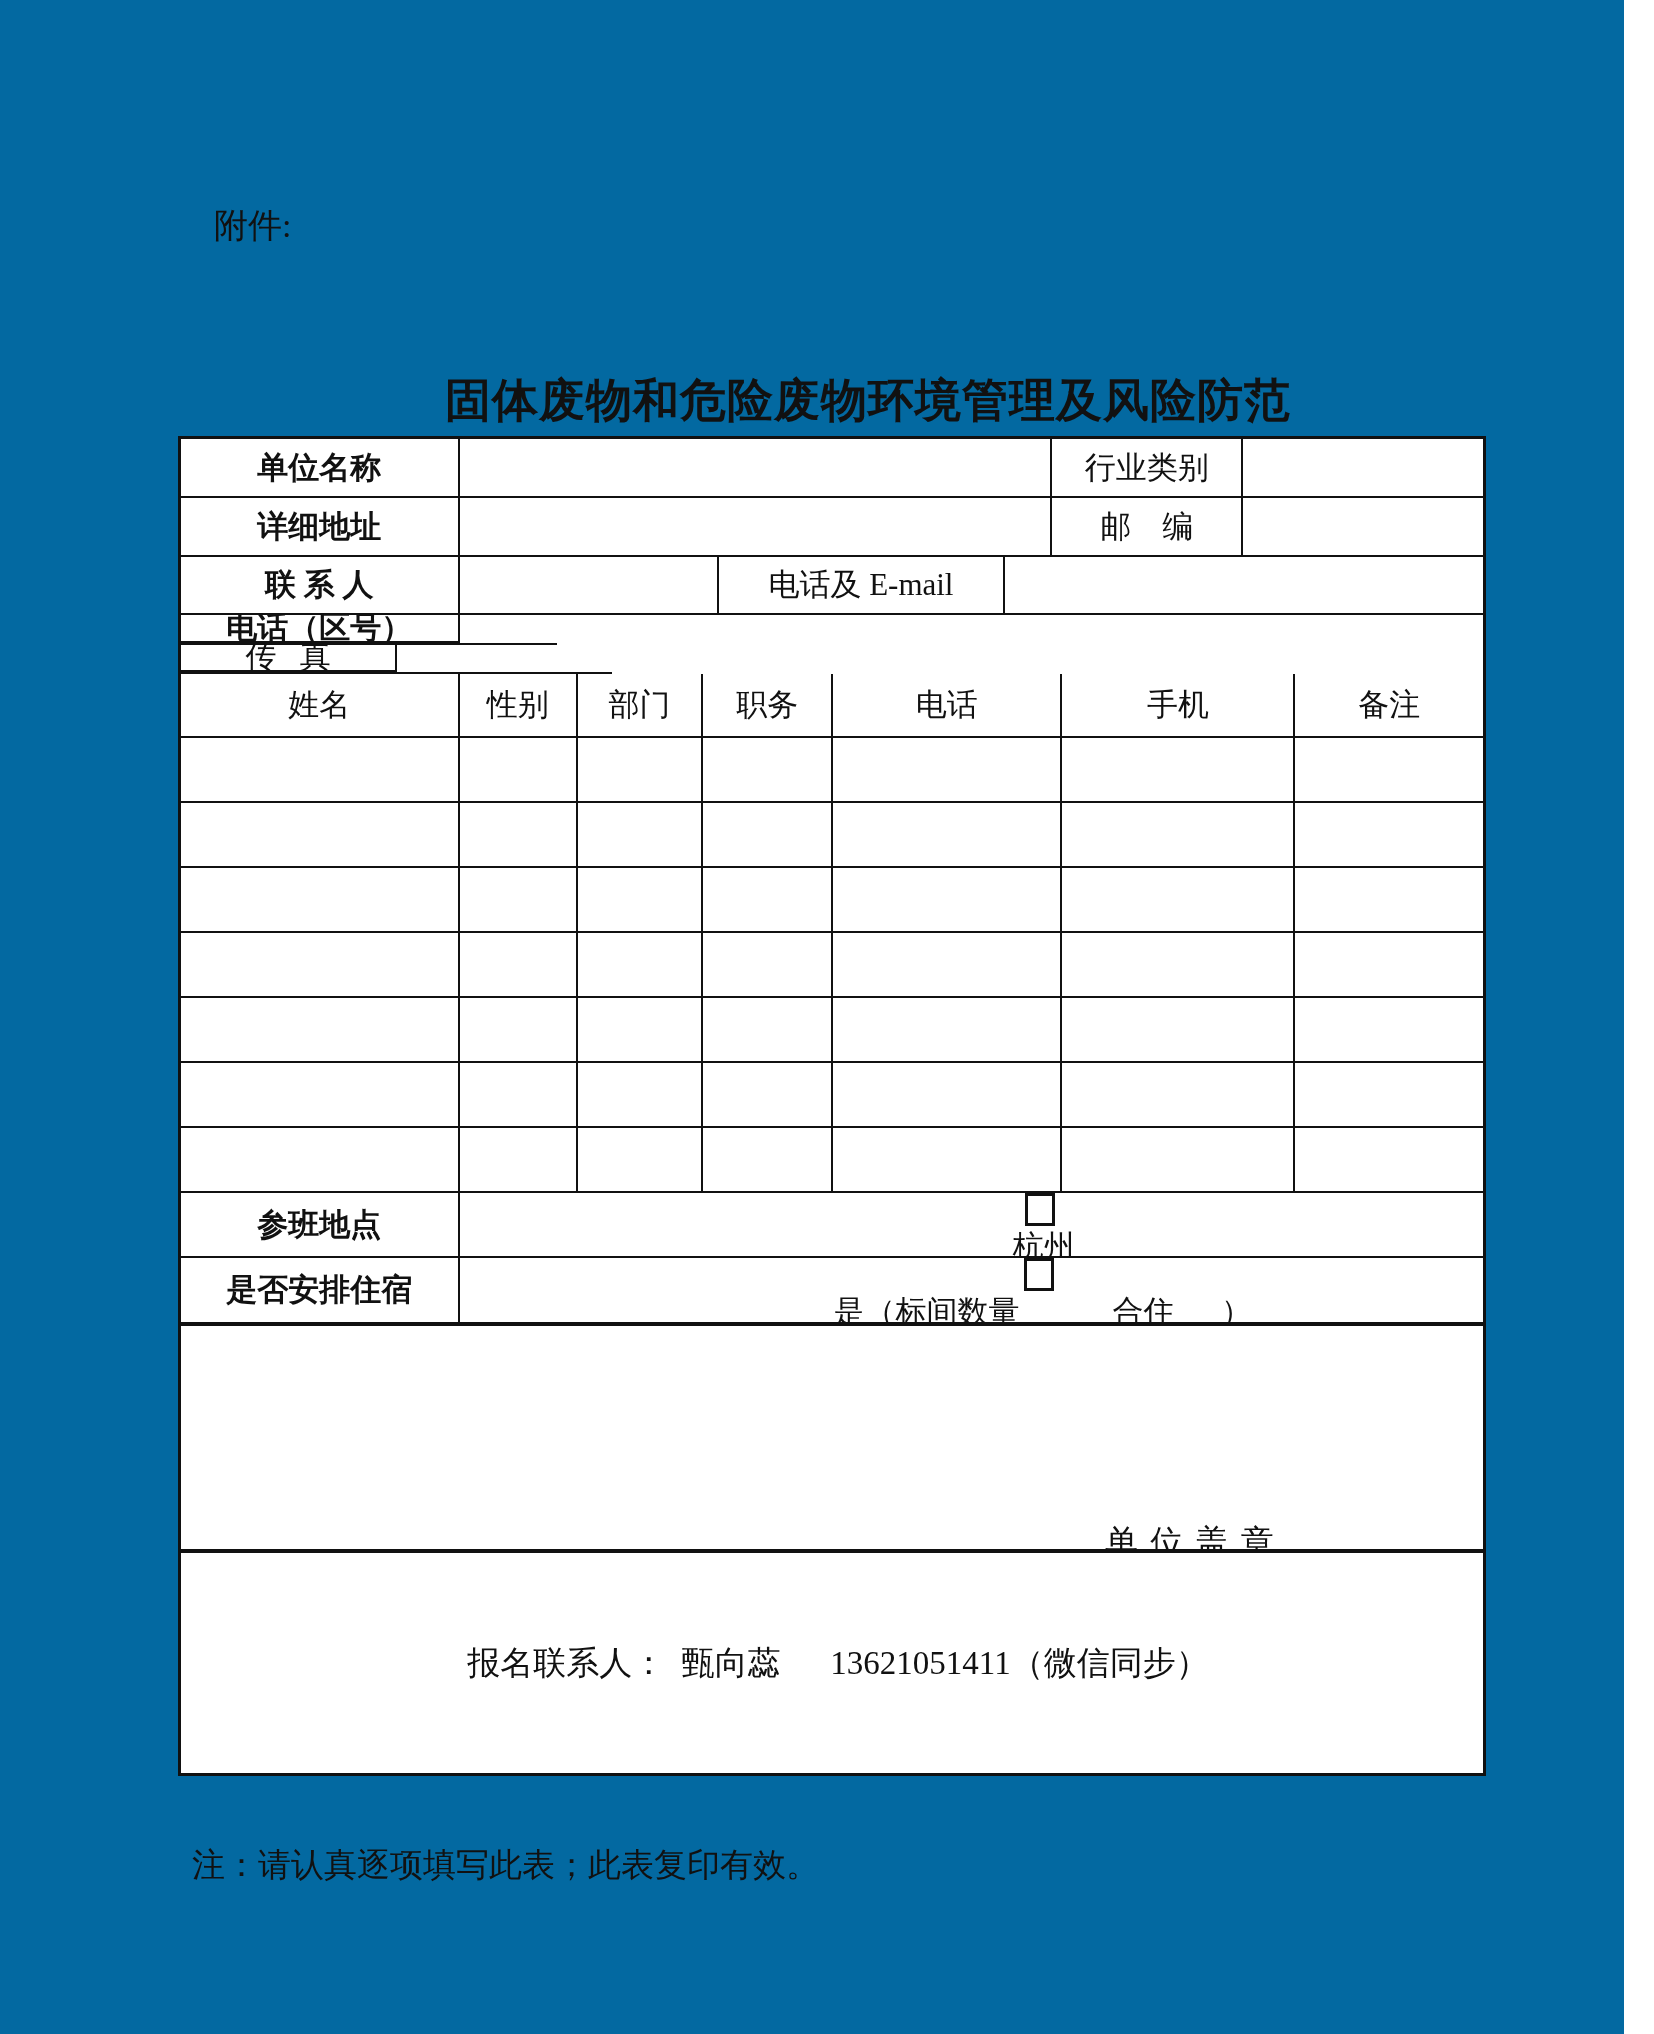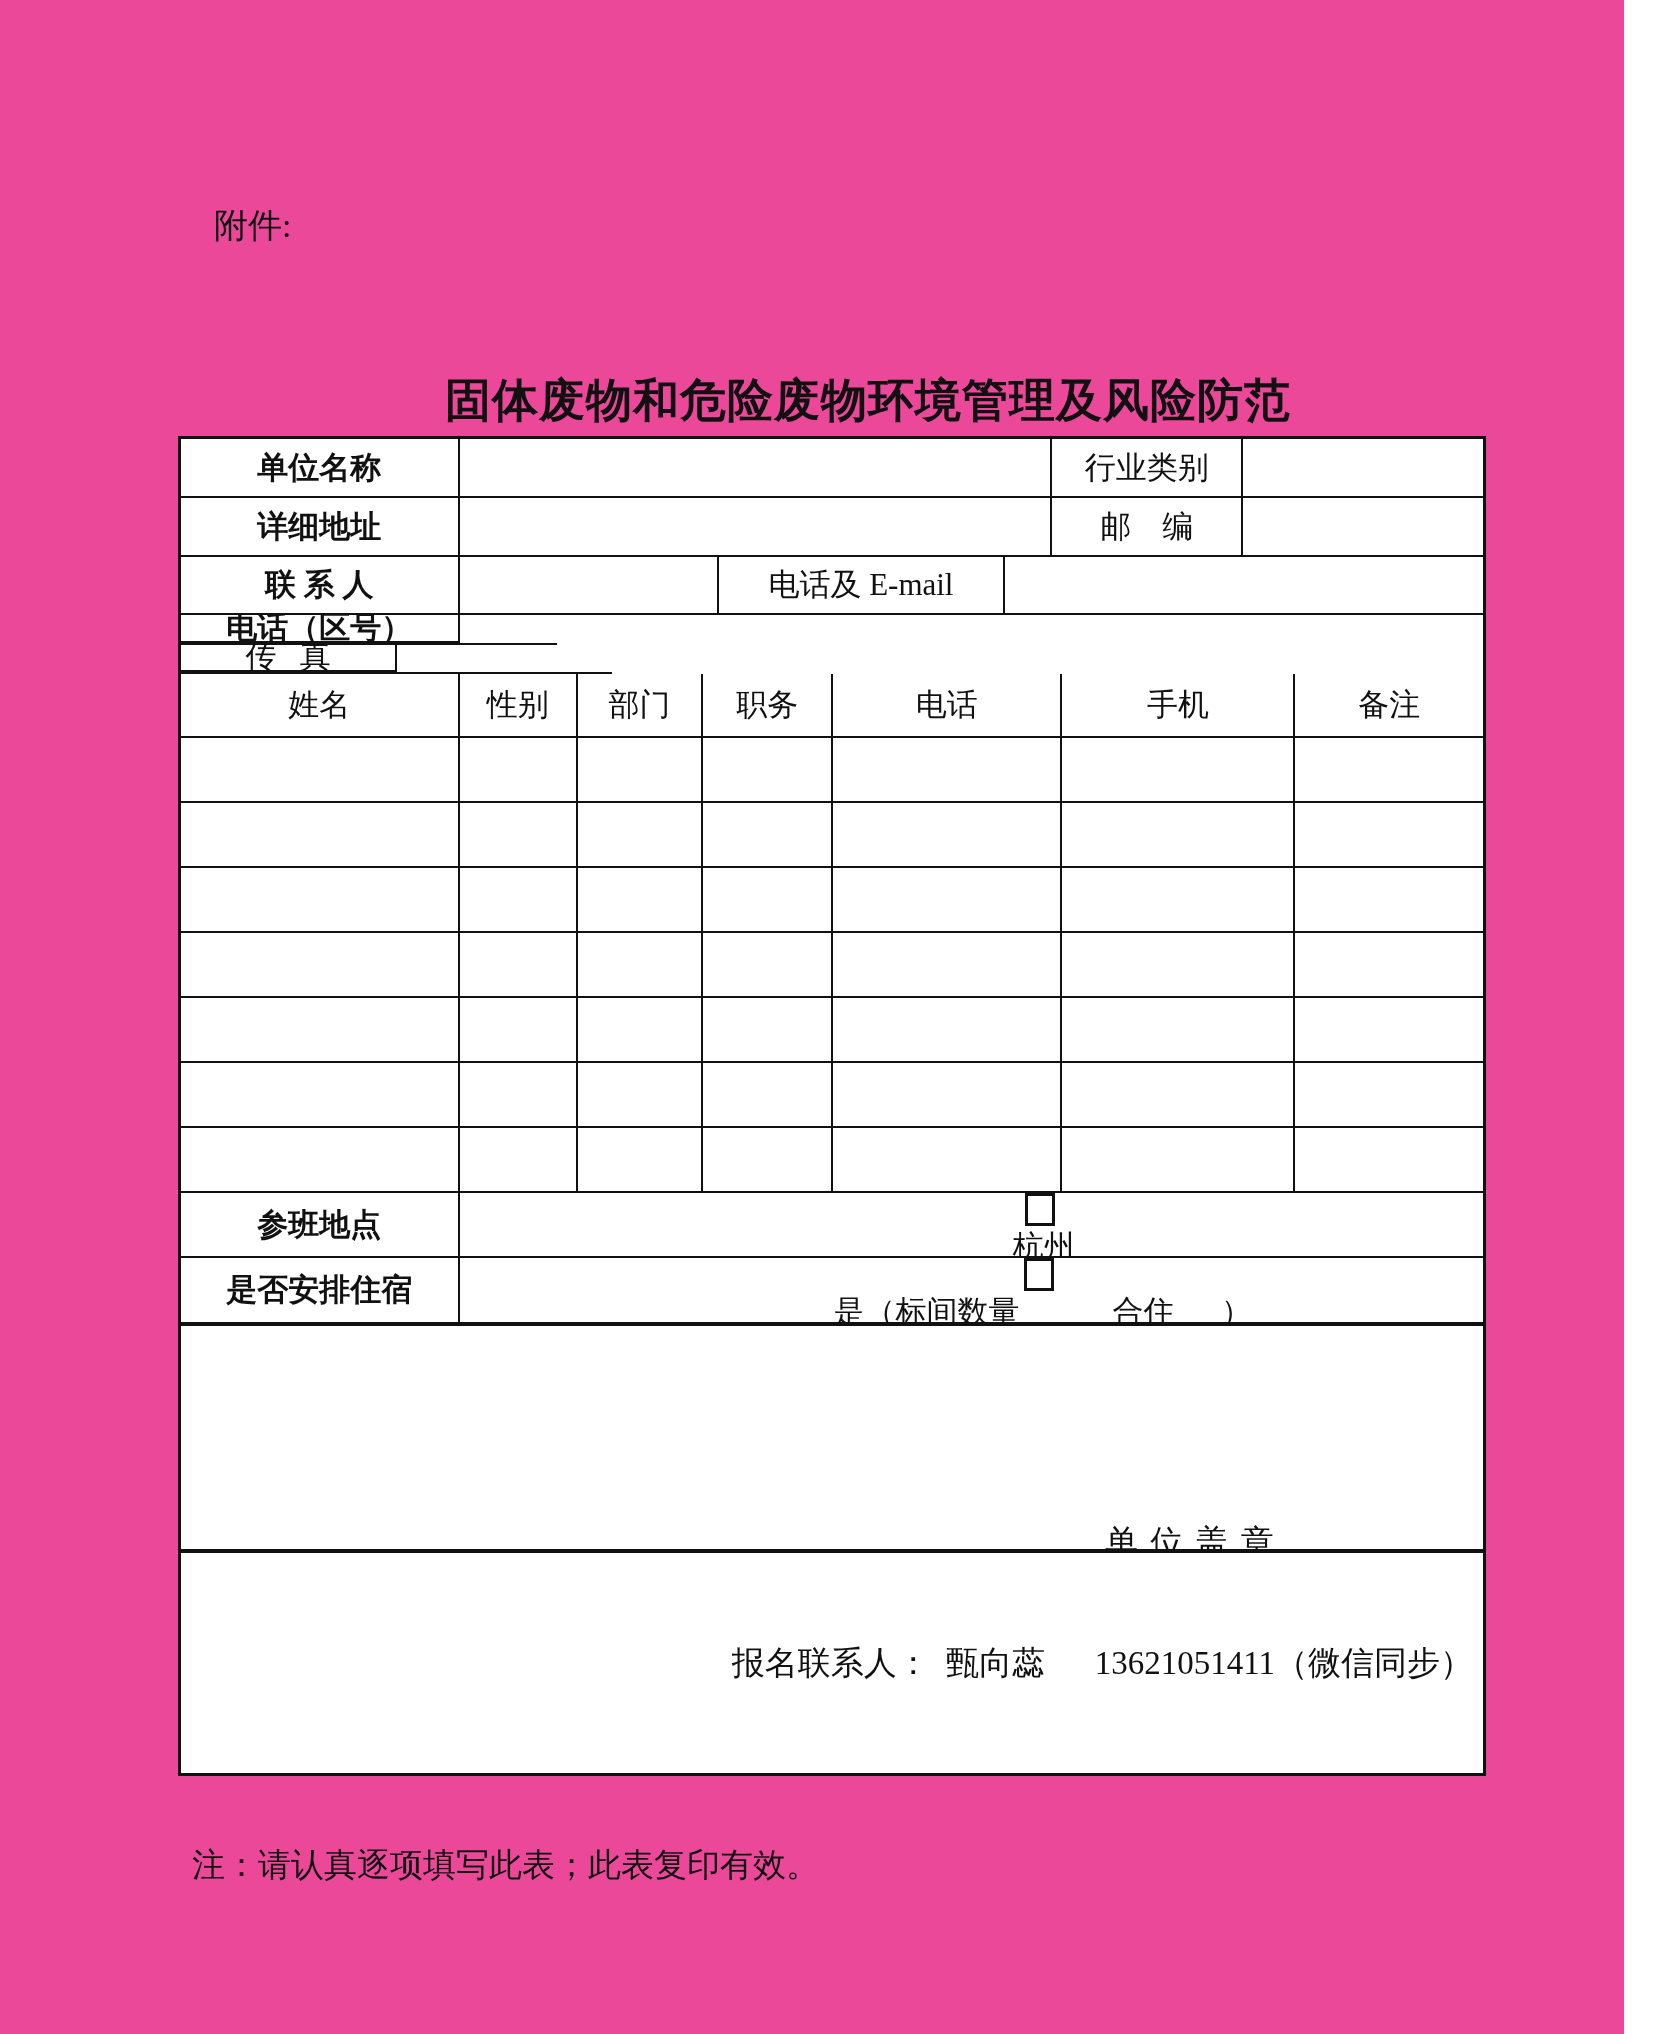--- a/index.html
+++ b/index.html
@@ -1,21 +1,21 @@
 <!DOCTYPE html>
 <html><head>
 <meta charset="utf-8">
 <style>
   html,body{margin:0;padding:0;background:#ffffff;}
   body{
     width:1654px;height:2034px;position:relative;
     font-family:"Liberation Serif","DejaVu Serif",serif;
     color:#111111;
   }
-  .page{position:absolute;left:0;top:0;width:1624px;height:2034px;background:#ec4899;}
+  .page{position:absolute;left:0;top:0;width:1624px;height:2034px;background:#0369a1;}
   .attachment{position:absolute;left:214px;top:203px;font-size:34px;white-space:pre;}
   .title{position:absolute;left:178px;top:246px;width:1380px;text-align:center;
          font-size:46px;font-weight:bold;line-height:62px;letter-spacing:1px;white-space:pre;}
   .tbl{position:absolute;left:178px;top:436px;width:1302px;border:3px solid #111;background:#fff;}
   .row{display:flex;width:100%;}
   .cell{box-sizing:border-box;border-right:2px solid #111;border-bottom:2px solid #111;
         display:flex;align-items:center;justify-content:center;
         font-size:31px;white-space:pre;overflow:hidden;}
   .cell.last{border-right:none;}
   .row.bottom .cell{border-bottom:none;}
@@ -31,21 +31,21 @@
   .wfull{width:100%;}
   .wopt{width:78.6%;}
   
   .cb{display:inline-block;width:24px;height:27px;border:3px solid #111;
       margin-right:7px;flex:0 0 auto;background:#fff;}
   
   .stamp-cell{position:relative;display:block;}
   .stamp-text{position:absolute;left:924px;top:84px;font-size:33px;line-height:53px;
               letter-spacing:2px;white-space:pre;}
   
-  .contact-cell{display:block;padding:10px 10px 0 22px;text-align:right;}
+  .contact-cell{display:block;padding:10px 10px 0 22px;text-align:center;}
   .contact-line{font-size:33px;line-height:57px;white-space:pre;}
   .note{position:absolute;left:192px;top:1843px;font-size:33px;white-space:pre;}
 </style>
 </head>
 <body>
 
 <div class="page">
 
   <div class="attachment">附件:</div>
 

